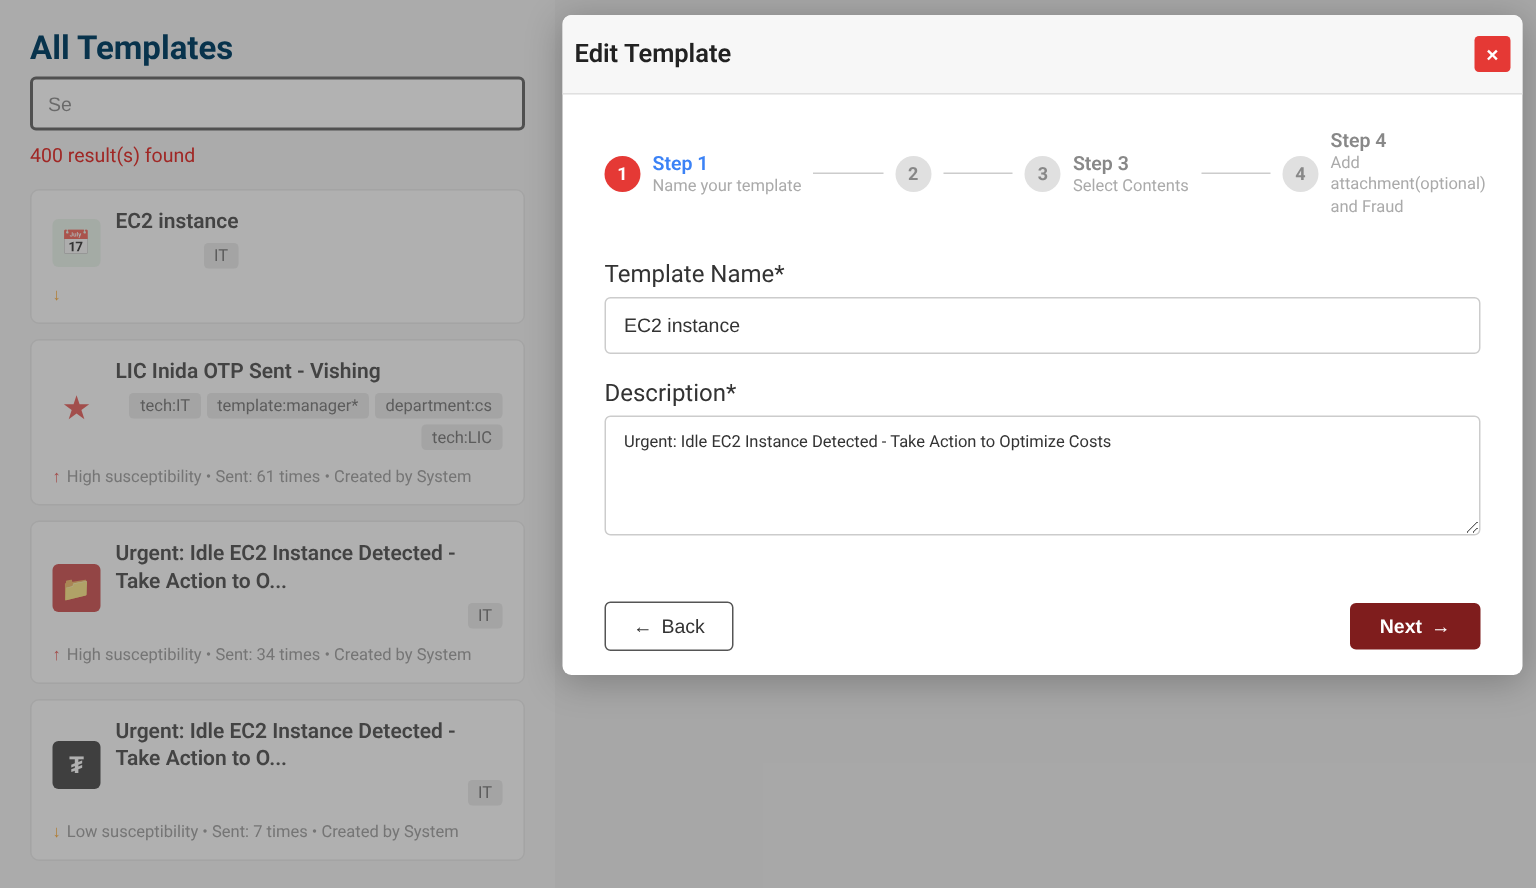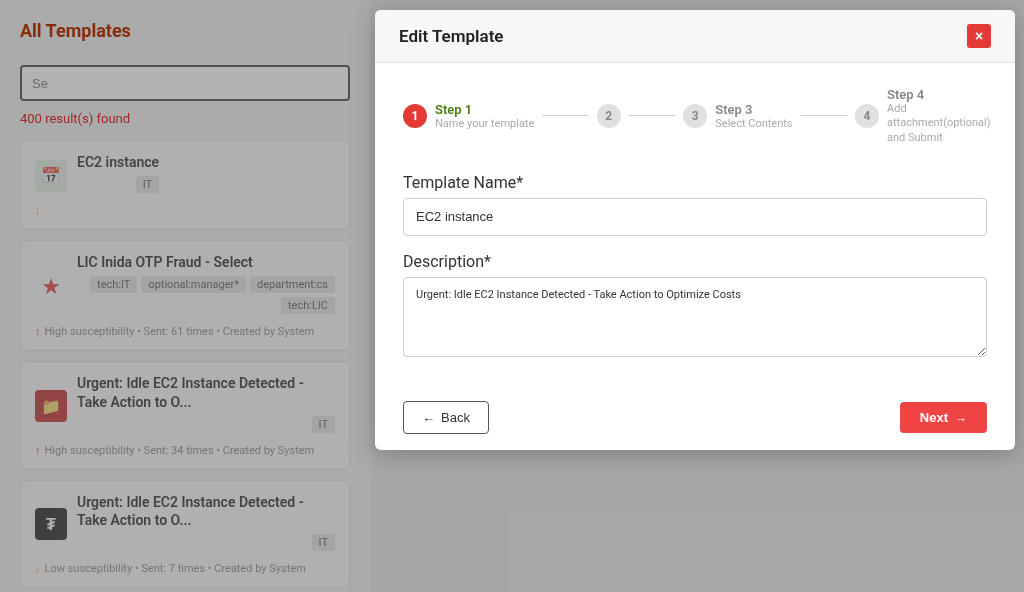--- a/index.html
+++ b/index.html
@@ -17,24 +17,24 @@
       position: absolute;
       top: 0; left: 0;
       width: 370px;
       height: 592px;
       background: #f5f5f5;
       padding: 20px;
       overflow: hidden;
     }
 
     .page-title {
-      font-size: 18px;
+      font-size: 22px;
       font-weight: 700;
-      color: #c2410c;
-      margin-bottom: 24px;
+      color: #0c4a6e;
+      margin-bottom: 6px;
     }
 
     .search-bar {
       width: 100%;
       height: 36px;
       border: 2px solid #737373;
       border-radius: 4px;
       padding: 0 10px;
       font-size: 13px;
       background: #fff;
@@ -130,21 +130,21 @@
       width: 640px;
       background: #fff;
       border-radius: 6px;
       box-shadow: 0 4px 24px rgba(0,0,0,0.25);
       overflow: hidden;
     }
 
     .modal-header {
       background: #f7f7f7;
       border-bottom: 1px solid #e0e0e0;
-      padding: 14px 24px;
+      padding: 14px 8px;
       display: flex;
       align-items: center;
       justify-content: space-between;
     }
 
     .modal-title {
       font-size: 17px;
       font-weight: 600;
       color: #222;
     }
@@ -206,21 +206,21 @@
     }
 
     .step-text {
       display: flex;
       flex-direction: column;
     }
 
     .step-label {
       font-size: 13px;
       font-weight: 600;
-      color: #4d7c0f;
+      color: #3b82f6;
     }
 
     .step-label.inactive {
       color: #888;
     }
 
     .step-sublabel {
       font-size: 11px;
       color: #aaa;
     }
@@ -282,21 +282,21 @@
       padding: 8px 18px;
       font-size: 13px;
       cursor: pointer;
       display: flex;
       align-items: center;
       gap: 6px;
       color: #333;
     }
 
     .next-btn {
-      background: #ef4444;
+      background: #7f1d1d;
       border: none;
       border-radius: 4px;
       padding: 8px 20px;
       font-size: 13px;
       font-weight: 600;
       color: #fff;
       cursor: pointer;
       display: flex;
       align-items: flex-end;
       gap: 6px;
@@ -323,24 +323,24 @@
     </div>
     <div class="meta-row">
       <span class="meta-arrow-down">↓</span>
     </div>
   </div>
 
   <div class="template-card">
     <div class="template-card-header">
       <div class="template-icon" style="background:#fff;color:#e53935;font-size:22px;">★</div>
       <div>
-        <div class="template-name">LIC Inida OTP Fraud - Select</div>
+        <div class="template-name">LIC Inida OTP Sent - Vishing</div>
         <div class="tag-row">
           <span class="tag">tech:IT</span>
-          <span class="tag">optional:manager*</span>
+          <span class="tag">template:manager*</span>
           <span class="tag">department:cs</span>
           <span class="tag">tech:LIC</span>
         </div>
       </div>
     </div>
     <div class="meta-row">
       <span class="meta-arrow-up">↑</span>
       <span>High susceptibility • Sent: 61 times • Created by System</span>
     </div>
   </div>
@@ -410,21 +410,21 @@
           <span class="step-label inactive">Step 3</span>
           <span class="step-sublabel">Select Contents</span>
         </div>
       </div>
       <div class="step-divider"></div>
 
       <div class="step-item">
         <div class="step-circle inactive">4</div>
         <div class="step-text">
           <span class="step-label inactive">Step 4</span>
-          <span class="step-sublabel" style="max-width:100px;line-height:1.3;">Add attachment(optional) and Submit</span>
+          <span class="step-sublabel" style="max-width:100px;line-height:1.3;">Add attachment(optional) and Fraud</span>
         </div>
       </div>
     </div>
 
     
     <label class="form-label">Template Name*</label>
     <input class="form-input" value="EC2 instance" style="">
 
     <label class="form-label">Description*</label>
     <textarea class="form-textarea" style="">Urgent: Idle EC2 Instance Detected - Take Action to Optimize Costs</textarea>

